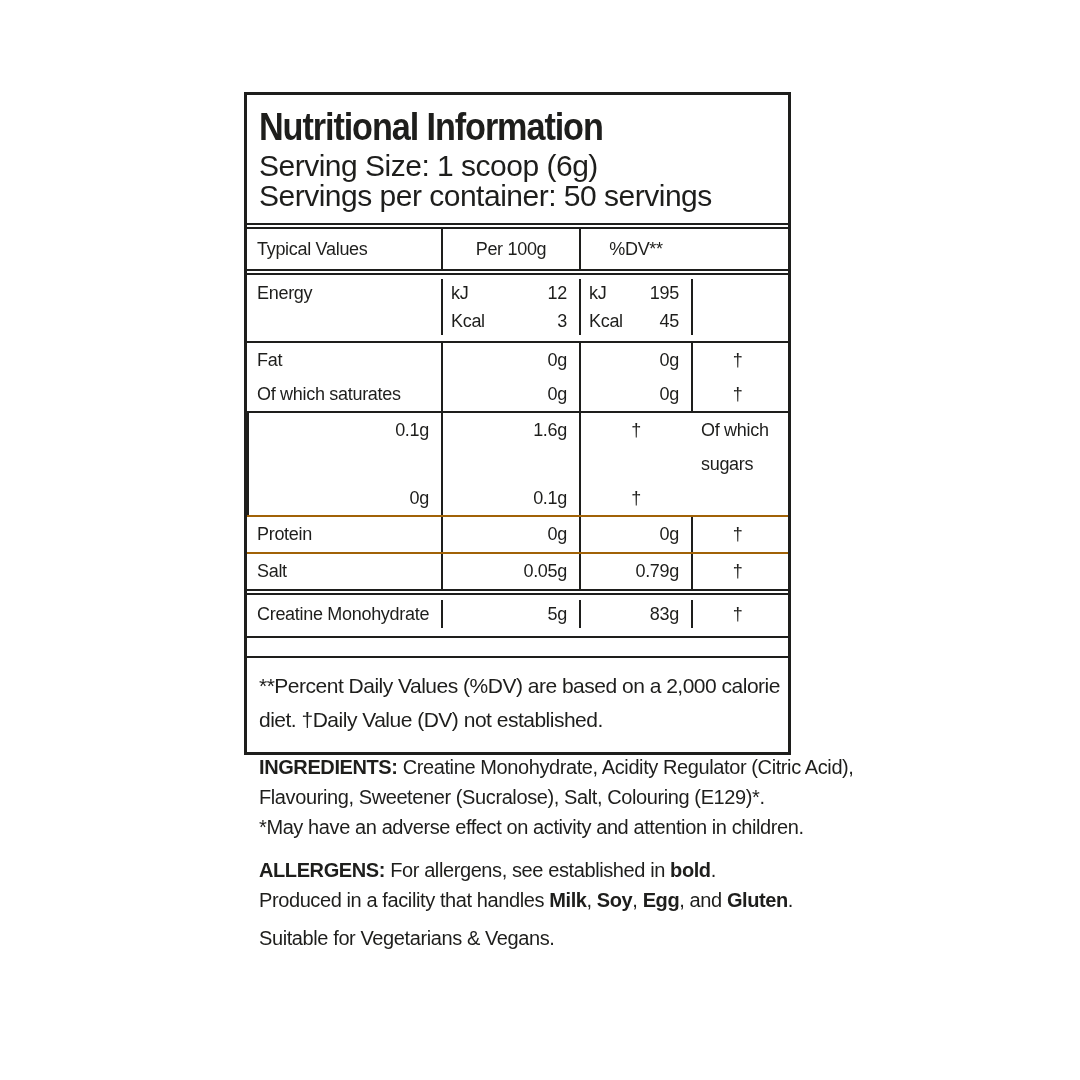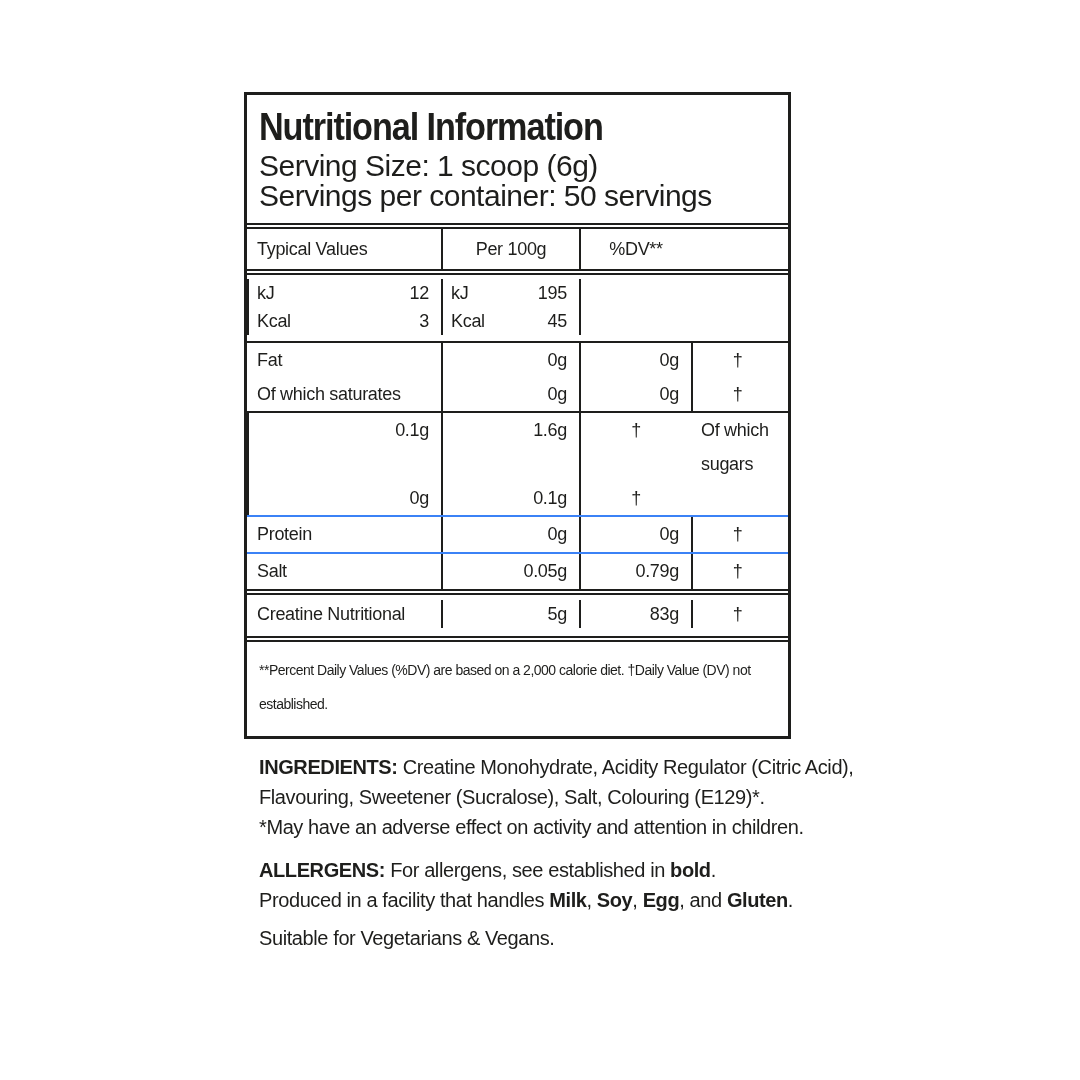--- a/index.html
+++ b/index.html
@@ -29,30 +29,30 @@
   .cell{overflow:hidden;}
   .name{text-align:left;padding-left:10px;}
   .val{text-align:right;padding-right:12px;}
   .ctr{text-align:center;}
   .band.head{margin-top:2px;border-top:2px solid #1e1e1c;border-bottom:2px solid #1e1e1c;line-height:40px;}
   .band.energy{margin-top:2px;border-top:2px solid #1e1e1c;padding:4px 0 6px 0;}
   .band.energy .cell{line-height:28px;}
   .uline{display:flex;justify-content:space-between;padding:0 12px 0 8px;}
   .band.grp  .cell{line-height:34px;}
   .band.grp{border-top:2px solid #1e1e1c;}
-  .band.single{border-top:2px solid #3b82f6;line-height:35px;}
+  .band.single{border-top:2px solid #a16207;line-height:35px;}
   .band.salt{border-bottom:2px solid #1e1e1c;}
   .band.creatine{
     margin-top:2px;border-top:2px solid #1e1e1c;border-bottom:2px solid #1e1e1c;
     padding:5px 0 8px 0;
   }
   .band.creatine .cell{line-height:28px;}
   .footnote{
-    margin-top:2px;border-top:2px solid #1e1e1c;
-    padding:11px 8px 15px 12px;font-size:14px;line-height:34px;letter-spacing:-0.5px;
+    margin-top:18px;border-top:2px solid #1e1e1c;
+    padding:11px 8px 15px 12px;font-size:21px;line-height:34px;letter-spacing:-0.5px;
   }
   
   .info{
     position:absolute;left:259px;top:752px;width:605px;
     font-size:20px;line-height:30px;letter-spacing:-0.4px;
   }
   .info p{margin:0;}
   .info p.gap-lg{margin-top:13px;}
   .info p.gap-sm{margin-top:8px;}
   b{font-weight:bold;}
@@ -68,20 +68,21 @@
     <div class="serving-line">Servings per container: 50 servings</div>
   </header>
 
   <div class="band head">
     <div class="cell name">Typical Values</div>
     <div class="cell ctr c3">Per 100g</div>
     <div class="cell ctr c4">%DV**</div>
   </div>
 
   <div class="band energy">
+    <div class="cell name">Energy</div>
     <div class="cell c2">
       <div class="uline">
         <span>kJ</span>
         <span>12</span>
       </div>
       <div class="uline">
         <span>Kcal</span>
         <span>3</span>
       </div>
     </div>
@@ -127,21 +128,21 @@
   </div>
 
   <div class="band single salt">
     <div class="cell name">Salt</div>
     <div class="cell val c2">0.05g</div>
     <div class="cell val c3">0.79g</div>
     <div class="cell ctr c4">†</div>
   </div>
 
   <div class="band creatine">
-    <div class="cell name">Creatine Nutritional</div>
+    <div class="cell name">Creatine Monohydrate</div>
     <div class="cell val c2">5g</div>
     <div class="cell val c3">83g</div>
     <div class="cell ctr c4">†</div>
   </div>
 
   <div class="footnote">**Percent Daily Values (%DV) are based on a 2,000 calorie diet. †Daily Value (DV) not established.</div>
 
 </section>
 
 <section class="info">

